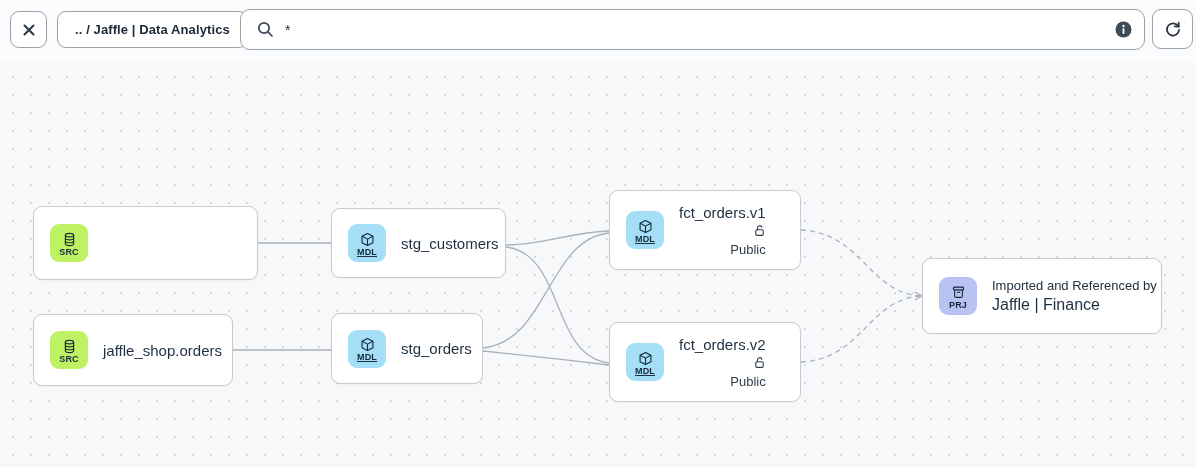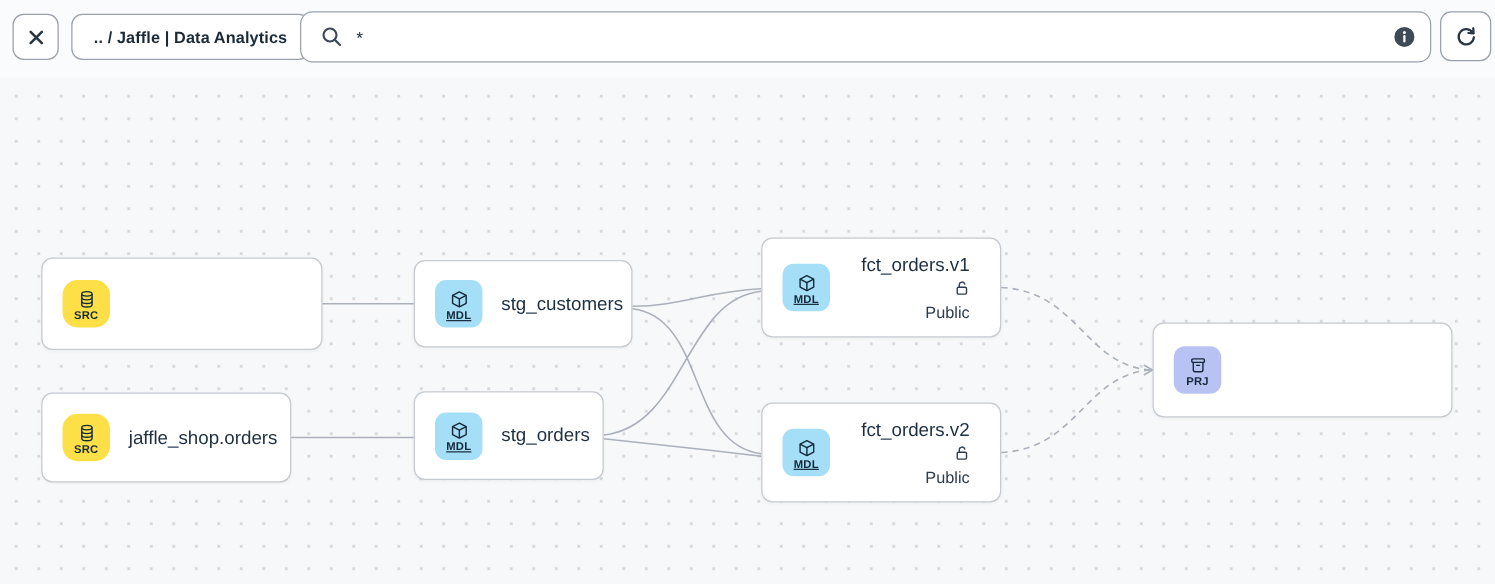--- a/index.html
+++ b/index.html
@@ -46,25 +46,25 @@
     display:flex; align-items:center; padding:0 16px; gap:15px; cursor:pointer;
     box-shadow:0 1px 2px rgba(30,40,60,.04);
   }
   .badge {
     width:38px; height:38px; border-radius:9px; flex:0 0 auto;
     display:flex; flex-direction:column; align-items:center; justify-content:center;
     gap:0px; padding-top:2px;
   }
   .badge span { font-size:9px; font-weight:700; color:#15293b; letter-spacing:.2px; line-height:10px; }
   .badge svg { display:block; }
-  .badge-src { background:#fde047;border-radius:12px; }
+  .badge-src { background:#bef264; }
   .badge-mdl { background:#a5dff7;text-decoration:underline; }
   .badge-prj { background:#b9c3f3; }
   .node-label { font-size:15px; color:#1e2f41; white-space:nowrap; }
-  .node-col { display:flex; flex-direction:column; gap:3px;margin-left:10px; }
+  .node-col { display:flex; flex-direction:column; gap:3px; }
   .access-row { display:flex; align-items:flex-end; gap:5px;flex-direction:column; }
   .access-label { font-size:13px; color:#2e3c4c; }
   .prj-title { font-size:13px; color:#22303e; white-space:nowrap; }
   .prj-name { font-size:16px; color:#1e2f41; white-space:nowrap; }
 
   .icon { display:block; }
 </style>
 </head>
 <body>
 
@@ -225,13 +225,17 @@
   <div class="badge badge-prj">
     <svg class="icon" width="15" height="15" viewBox="0 0 16 16">
       <g fill="none" stroke="#15293b" stroke-width="1.2" stroke-linejoin="round">
         <rect x="2.6" y="2.2" width="10.8" height="3" rx="1"></rect>
         <path d="M3.9 5.2 v6.4 a1.6 1.6 0 0 0 1.6 1.6 h5 a1.6 1.6 0 0 0 1.6-1.6 V5.2"></path>
         <path d="M6.3 7.8 h3.4"></path>
       </g>
     </svg>
     <span>PRJ</span>
   </div>
+  <div class="node-col">
+    <div class="prj-title">Imported and Referenced by</div>
+    <div class="prj-name">Jaffle | Finance</div>
+  </div>
 </div>
 
 </body></html>

